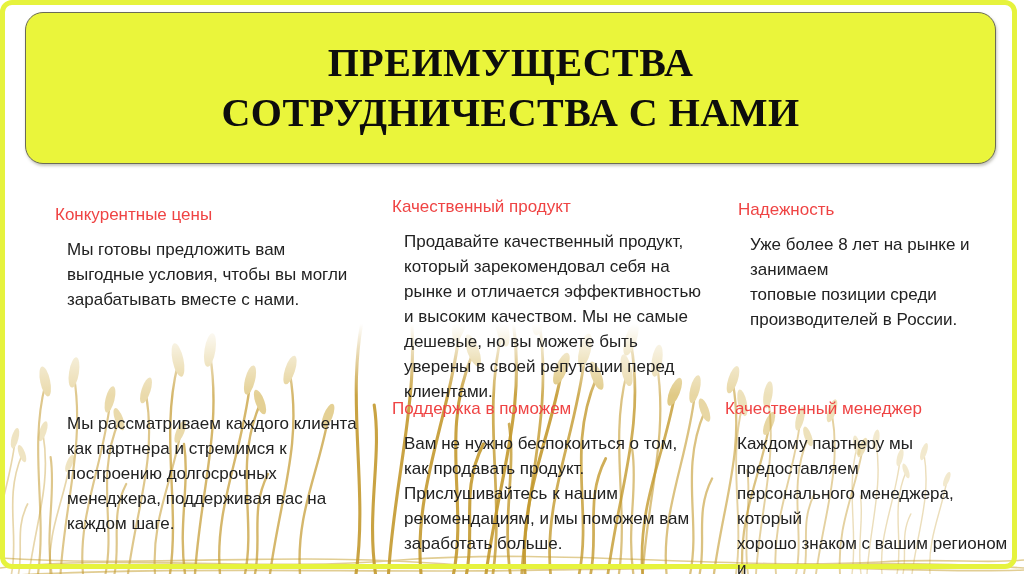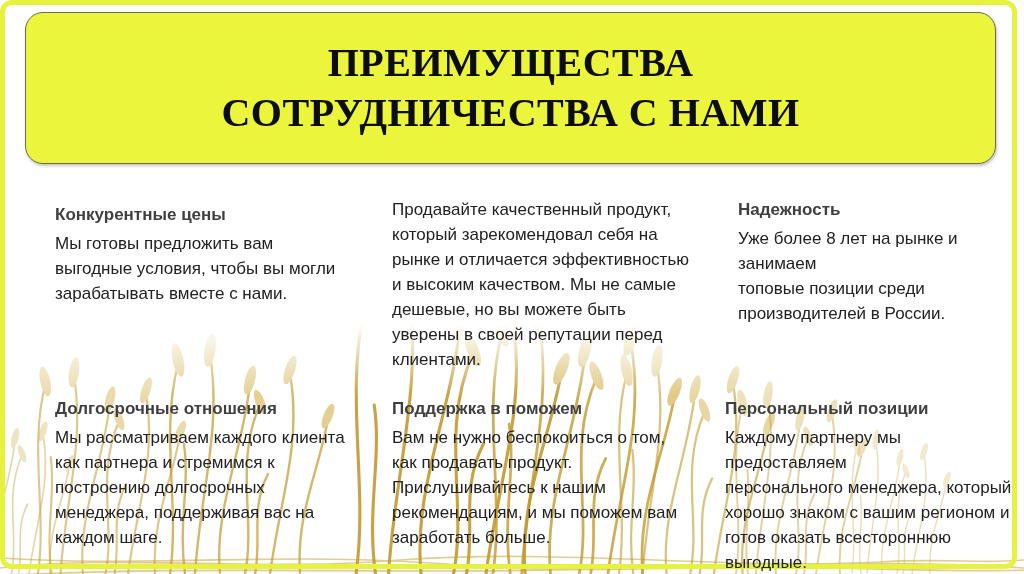--- a/index.html
+++ b/index.html
@@ -64,26 +64,26 @@
     white-space: pre-line;
   }
   
   .benefit {
     position: absolute;
     z-index: 4;
   }
   .benefit h2 {
     margin: 0 0 6px 0;
     font-size: 17px;
-    font-weight: 700;
-    color: #404040;
+    font-weight: 400;
+    color: #ef4444;
     line-height: 1.2;
   }
   .benefit p {
-    margin: 0;
+    margin: 12px;
     font-size: 17px;
     font-weight: 400;
     line-height: 25px;
     color: #222222;
     white-space: pre-line;
   }
   .b1 { left: 55px;  top: 205px; width: 320px; }
   .b2 { left: 392px; top: 197px; width: 330px; }
   .b3 { left: 738px; top: 200px; width: 300px; }
   .b4 { left: 55px;  top: 399px; width: 320px; }
@@ -149,56 +149,56 @@
   </div>
 
   <div class="benefit b1">
     <h2>Конкурентные цены</h2>
     <p>Мы готовы предложить вам
 выгодные условия, чтобы вы могли
 зарабатывать вместе с нами.</p>
   </div>
 
   <div class="benefit b2">
+    <h2>Качественный продукт</h2>
     <p>Продавайте качественный продукт,
 который зарекомендовал себя на
 рынке и отличается эффективностью
 и высоким качеством. Мы не самые
 дешевые, но вы можете быть
 уверены в своей репутации перед
 клиентами.</p>
   </div>
 
   <div class="benefit b3">
     <h2>Надежность</h2>
     <p>Уже более 8 лет на рынке и занимаем
 топовые позиции среди
 производителей в России.</p>
   </div>
 
   <div class="benefit b4">
-    <h2>Долгосрочные отношения</h2>
     <p>Мы рассматриваем каждого клиента
 как партнера и стремимся к
 построению долгосрочных
 менеджера, поддерживая вас на
 каждом шаге.</p>
   </div>
 
   <div class="benefit b5">
     <h2>Поддержка в поможем</h2>
     <p>Вам не нужно беспокоиться о том,
 как продавать продукт.
 Прислушивайтесь к нашим
 рекомендациям, и мы поможем вам
 заработать больше.</p>
   </div>
 
   <div class="benefit b6">
-    <h2>Персональный позиции</h2>
+    <h2>Качественный менеджер</h2>
     <p>Каждому партнеру мы предоставляем
 персонального менеджера, который
 хорошо знаком с вашим регионом и
 готов оказать всестороннюю
 выгодные.</p>
   </div>
 
 </div>
 
 </body></html>

